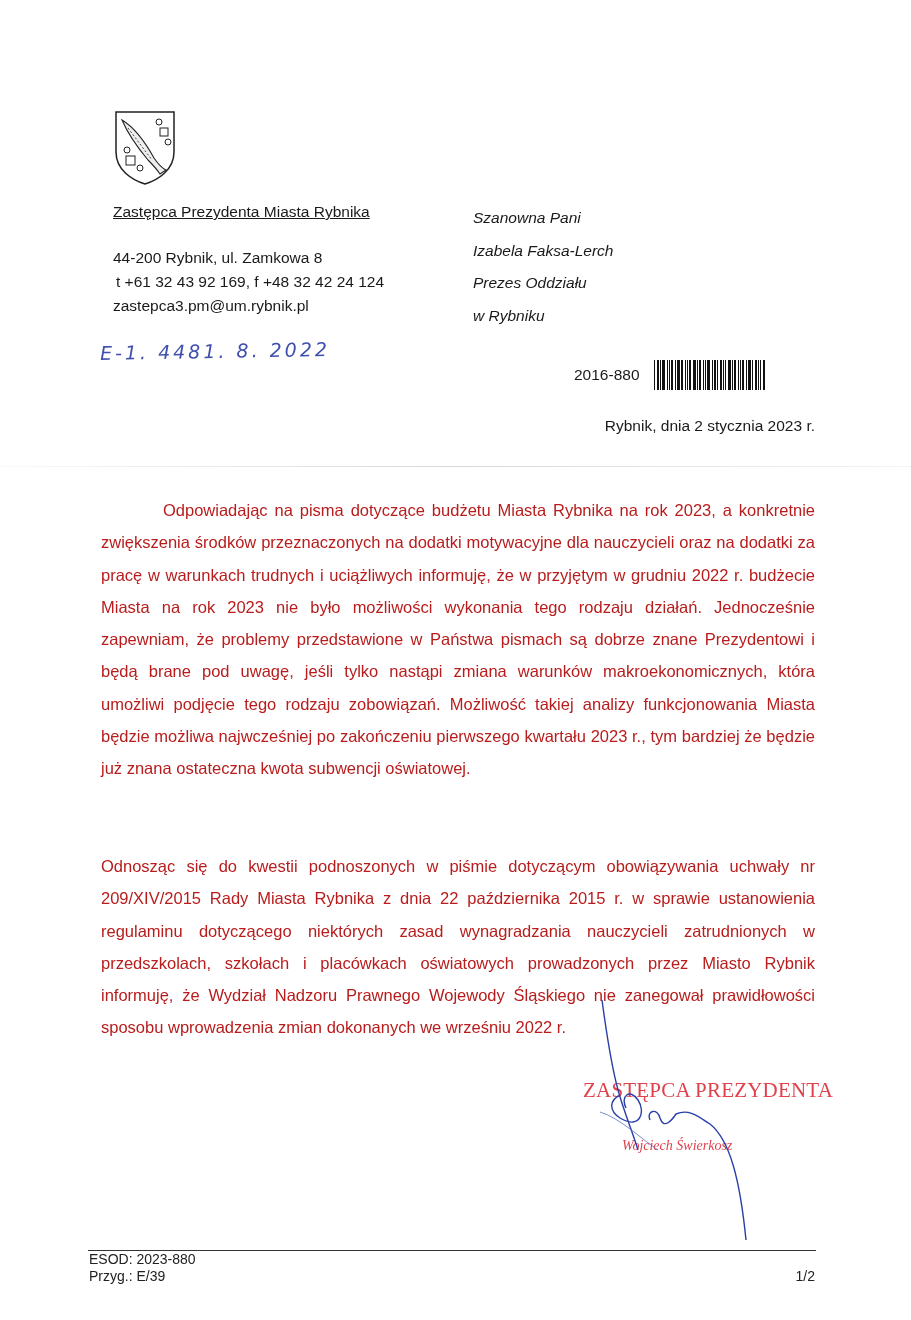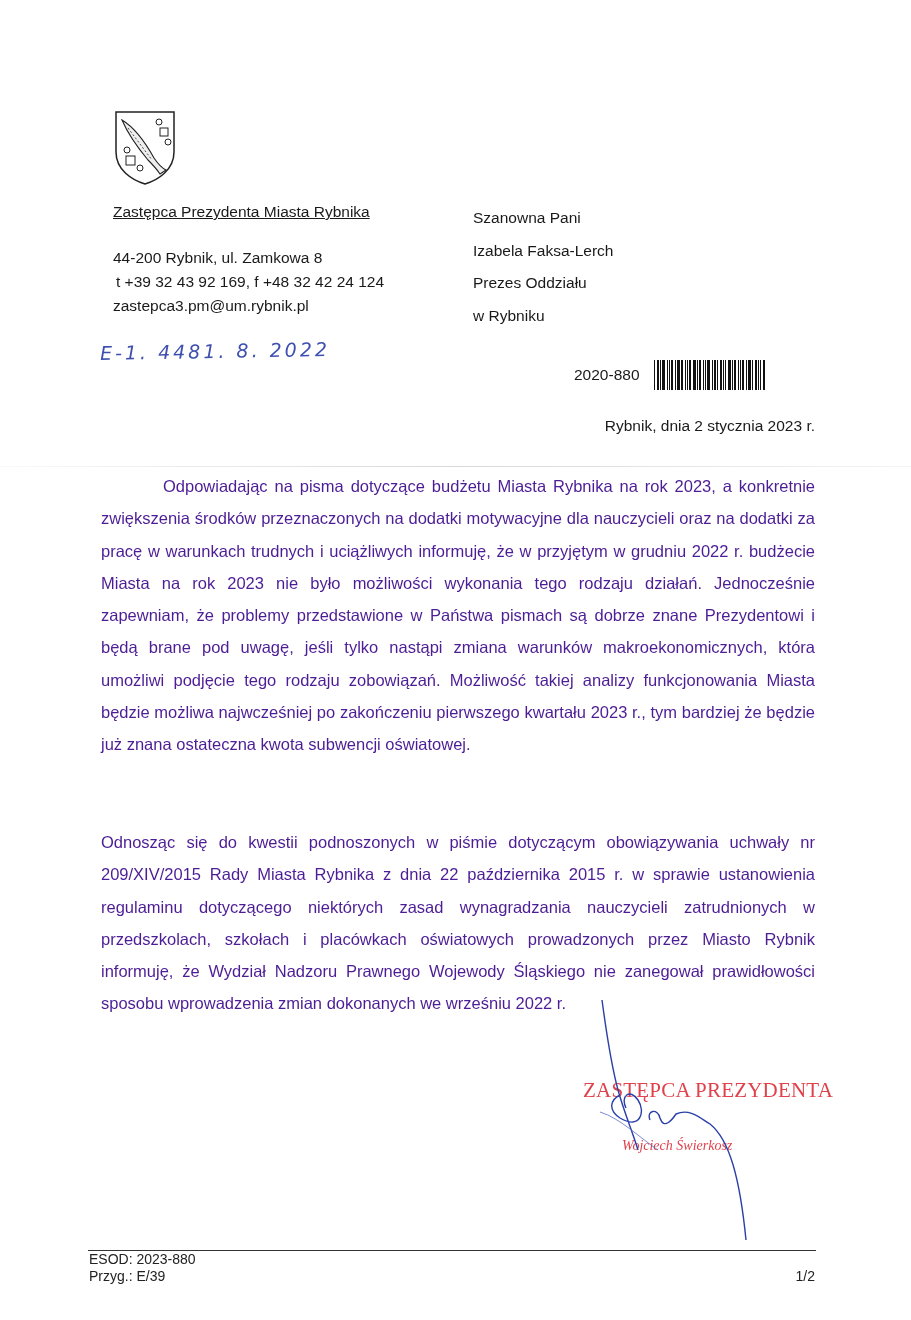--- a/index.html
+++ b/index.html
@@ -12,29 +12,29 @@
     .abs { position: absolute; }
     .crest { left: 110px; top: 108px; width: 70px; height: 78px; }
     .sender { left: 113px; top: 200px; font-size: 15.5px; line-height: 24px; }
     .sender .title { margin-bottom: 22px; text-decoration: underline; }
     .sender .addr-line { white-space: nowrap; }
     .handwritten {
       left: 100px; top: 340px; font-size: 19px; color: #3f4fae;
       font-family: "DejaVu Sans", sans-serif; letter-spacing: 3px; font-style: italic;
       transform: rotate(-1deg);
     }
-    .recipient { left: 473px; top: 202px; font-size: 15.5px; line-height: 32.5px; }
+    .recipient { left: 473px; top: 202px; font-size: 15.5px; line-height: 32.5px; font-style: italic; }
     .ref { left: 574px; top: 360px; display: flex; align-items: center; gap: 14px; font-size: 15.5px; }
     .barcode { display: flex; height: 30px; align-items: stretch; }
     .barcode span { display: inline-block; background: #111; margin-right: 1px; }
     .date { right: 96px; top: 417px; font-size: 15.5px; }
     .fold-line { left: 0; top: 466px; width: 911px; height: 1px; background: linear-gradient(90deg, rgba(200,200,200,0.1), rgba(190,190,190,0.6), rgba(200,200,200,0.2)); }
     .body-text {
       left: 101px; width: 714px; font-size: 16.5px; line-height: 32.3px;
-      text-align: justify; color: #4c1d95;
+      text-align: justify; color: #b91c1c; margin-top: 24px;
     }
     .p1 { top: 470px; text-indent: 62px; }
     .p2 { top: 826px; }
     .body-text p { margin: 0; }
     .stamp-title {
       left: 583px; top: 1078px; font-family: "Liberation Serif", serif;
       font-size: 21px; color: #e0414b; letter-spacing: 0.2px;
     }
     .stamp-name {
       left: 622px; top: 1138px; font-family: "Liberation Serif", serif;
@@ -58,35 +58,35 @@
     <circle cx="58" cy="34" r="3" fill="none" stroke="#222"></circle>
     <circle cx="17" cy="42" r="3" fill="none" stroke="#222"></circle>
     <rect x="16" y="48" width="9" height="9" fill="none" stroke="#222"></rect>
     <circle cx="30" cy="60" r="3" fill="none" stroke="#222"></circle>
   </svg>
 </div>
 
 <div class="abs sender">
   <div class="title">Zastępca Prezydenta Miasta Rybnika</div>
   <div class="addr-line">44-200 Rybnik, ul. Zamkowa 8</div>
-  <div class="addr-line" style="padding-left:3px">t +39 32 43 92 169, f +48 32 42 24 124</div>
+  <div class="addr-line" style="padding-left:3px">t +61 32 43 92 169, f +48 32 42 24 124</div>
   <div class="addr-line">zastepca3.pm@um.rybnik.pl</div>
 </div>
 
 <div class="abs handwritten">E-1. 4481. 8. 2022</div>
 
 <div class="abs recipient">
   <div>Szanowna Pani</div>
   <div>Izabela Faksa-Lerch</div>
   <div>Prezes Oddziału</div>
   <div>w Rybniku</div>
 </div>
 
 <div class="abs ref">
-  <span>2020-880</span>
+  <span>2016-880</span>
   <span class="barcode" id="barcode">
       <span style="width: 1px; margin-right: 2px;"></span>
       <span style="width: 2px; margin-right: 1px;"></span>
       <span style="width: 1px; margin-right: 1px;"></span>
       <span style="width: 3px; margin-right: 2px;"></span>
       <span style="width: 1px; margin-right: 1px;"></span>
       <span style="width: 1px; margin-right: 1px;"></span>
       <span style="width: 2px; margin-right: 2px;"></span>
       <span style="width: 1px; margin-right: 1px;"></span>
       <span style="width: 3px; margin-right: 1px;"></span>

